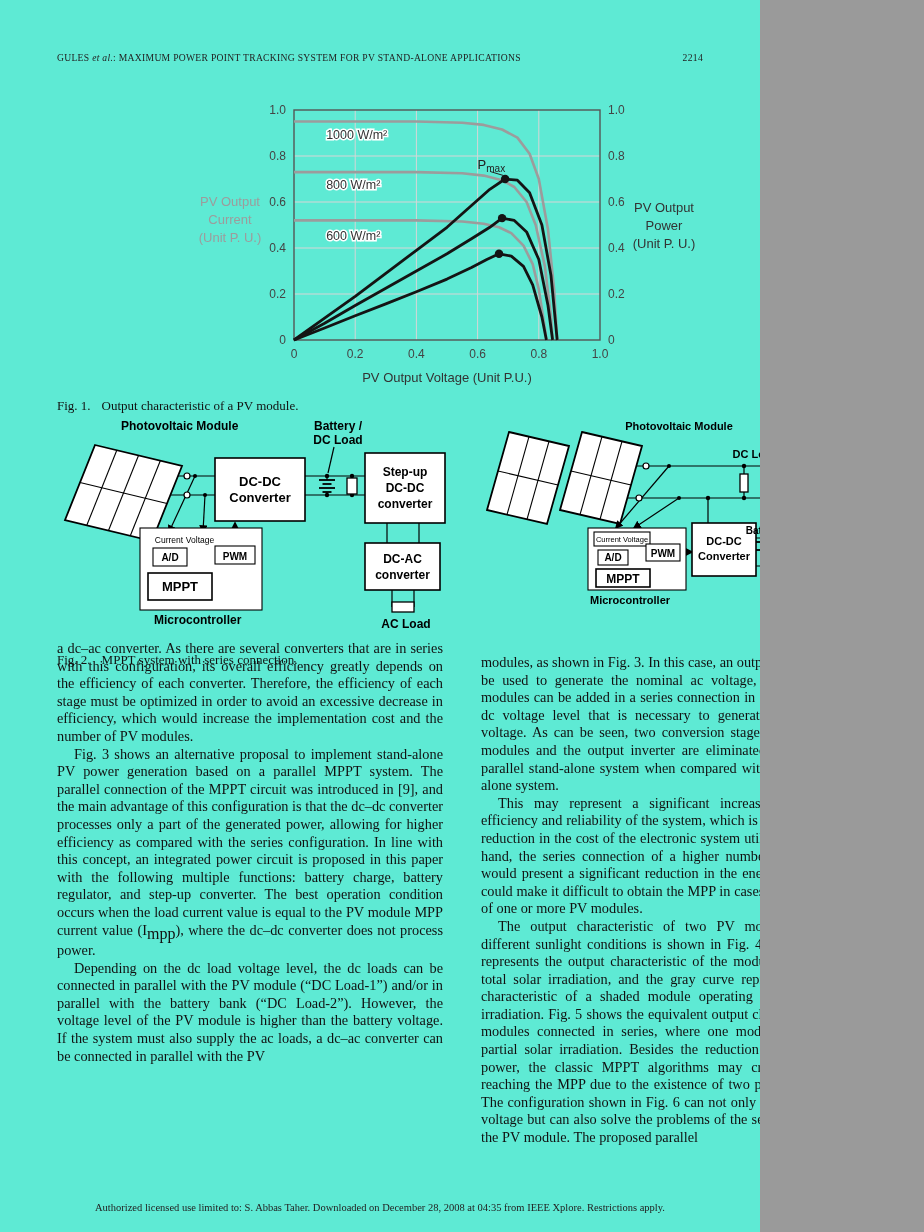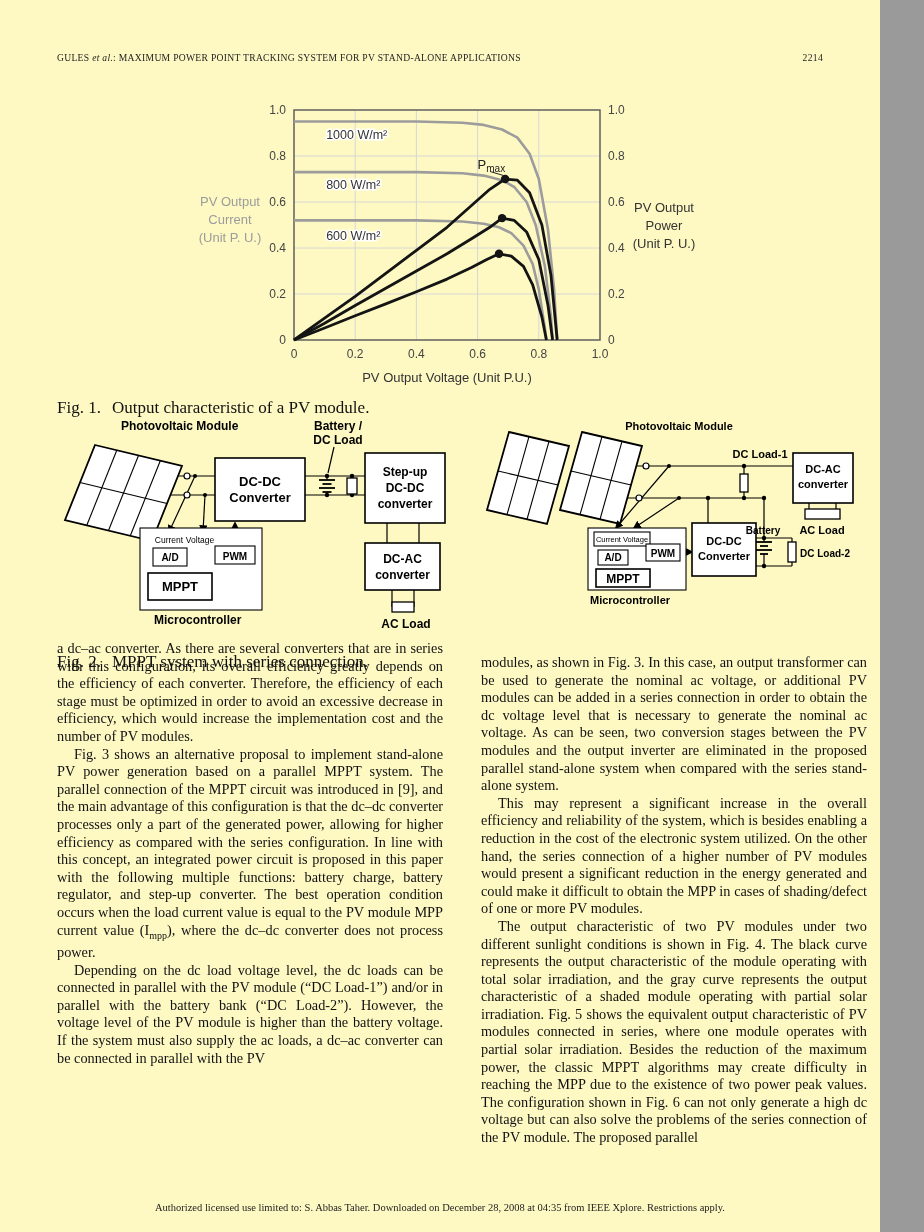--- a/index.html
+++ b/index.html
@@ -1,30 +1,30 @@
 <!DOCTYPE html>
 <html><head>
 <meta charset="utf-8">
 <style>
   html,body{margin:0;padding:0;background:#9a9a9a;}
-  .page{position:relative;width:880px;height:1232px;background:#fef9c3;overflow:hidden;
+  .page{position:relative;width:760px;height:1232px;background:#5eead4;overflow:hidden;
         font-family:"Liberation Serif",serif;color:#111;}
   
   .hdr{position:absolute;top:52px;left:57px;right:57px;display:flex;justify-content:space-between;
        font-size:9.6px;letter-spacing:.3px;color:#222;}
   .hdr .etal{font-style:italic;text-transform:lowercase;}
   
-  .caption{position:absolute;font-size:17px;color:#111;}
+  .caption{position:absolute;font-size:13px;color:#111;}
   .caption .fig-num{margin-right:11px;}
   
   .col{position:absolute;width:386px;font-size:14.3px;line-height:17.6px;text-align:justify;}
   .col p{margin:0;}
   .col p.indent{text-indent:17px;}
   .sec-heading{margin:24px 0 16px 0;font-style:italic;font-size:14.3px;}
-  sub{font-size:10px;}
+  sub{font-size:16px;}
   .footer{position:absolute;top:1202px;left:0;right:0;text-align:center;font-size:10.5px;color:#222;}
   
   .chart{position:absolute;left:172px;top:94px;}
   .grid{stroke:#d6d6d6;stroke-width:1;}
   .frame{fill:none;stroke:#555;stroke-width:1.4;}
   .tick{font:12px "Liberation Sans",sans-serif;fill:#444;}
   .curve-gray{fill:none;stroke:#9c9c9c;stroke-width:2.6;stroke-linejoin:round;}
   .curve-black{fill:none;stroke:#141414;stroke-width:2.8;stroke-linejoin:round;}
   .series-label{font:12.5px "Liberation Sans",sans-serif;fill:#333;paint-order:stroke;stroke:#fff;stroke-width:3px;}
   .mpp-dot{fill:#141414;}

